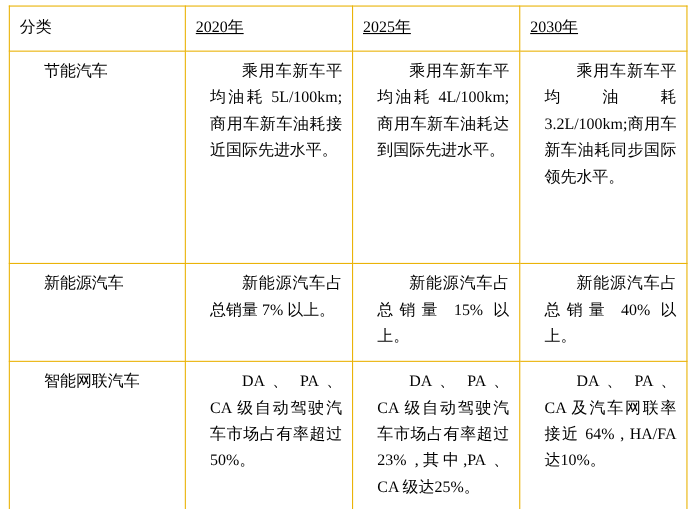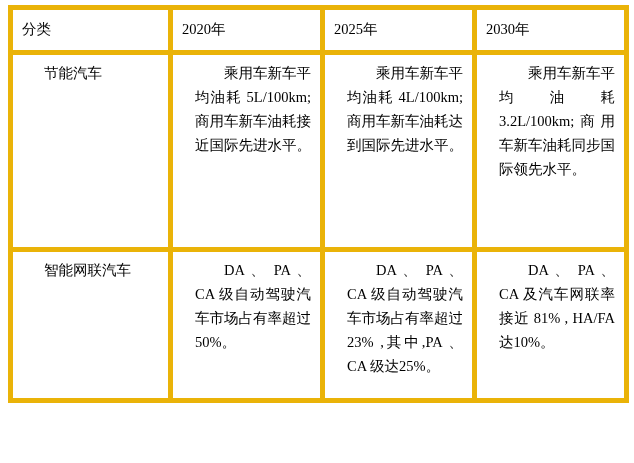--- a/index.html
+++ b/index.html
@@ -20,21 +20,21 @@
     position: relative;
     background: #ffffff;
   }
   table.roadmap {
     border-collapse: collapse;
     width: 616px;
     margin: 5px 0 0 8px;
     table-layout: fixed;
   }
   table.roadmap td {
-    border: 5px solid #eab308;
+    border: 1px solid #eab308;
     vertical-align: top;
     padding: 7px 9px 9px 9px;
     font-size: 14.5px;
     line-height: 1.65;
   }
   col.c0 { width: 160px; }
   col.c1 { width: 152px; }
   col.c2 { width: 152px; }
   col.c3 { width: 152px; }
 
@@ -43,20 +43,21 @@
     height: 28px;
     padding-top: 6px;
     padding-bottom: 6px;
     vertical-align: middle;
   }
   .head-cat {
     padding-left: 22px;
   }
   .head-year {
     padding-left: 18px;
+    text-decoration: underline;
   }
 
   
   .cat {
     vertical-align: middle;
     text-align: left;
   }
   .cat-inner {
     display: block;
   }
@@ -107,30 +108,44 @@
           <span class="cell-text indent">乘用车新车平均油耗 5L/100km;商用车新车油耗接近国际先进水平。</span>
         </td>
         <td>
           <span class="cell-text indent">乘用车新车平均油耗 4L/100km;商用车新车油耗达到国际先进水平。</span>
         </td>
         <td>
           <span class="cell-text indent">乘用车新车平均油耗 3.2L/100km;商用车新车油耗同步国际领先水平。</span>
         </td>
       </tr>
 
+      <tr class="r2">
+        <td class="cat">
+          <span class="cat-inner cat-pad-2">新能源汽车</span>
+        </td>
+        <td class="mid">
+          <span class="cell-text indent">新能源汽车占总销量 7% 以上。</span>
+        </td>
+        <td class="mid">
+          <span class="cell-text indent">新能源汽车占总销量 15% 以上。</span>
+        </td>
+        <td class="mid">
+          <span class="cell-text indent">新能源汽车占总销量 40% 以上。</span>
+        </td>
+      </tr>
 
       <tr class="r3">
         <td class="cat">
           <span class="cat-inner cat-pad-3">智能网联汽车</span>
         </td>
         <td>
           <span class="cell-text indent">DA 、 PA 、 CA 级自动驾驶汽车市场占有率超过 50%。</span>
         </td>
         <td>
           <span class="cell-text indent">DA 、 PA 、 CA 级自动驾驶汽车市场占有率超过 23% ,其中,PA 、 CA 级达25%。</span>
         </td>
         <td>
-          <span class="cell-text indent">DA 、 PA 、 CA 及汽车网联率接近 81% , HA/FA 达10%。</span>
+          <span class="cell-text indent">DA 、 PA 、 CA 及汽车网联率接近 64% , HA/FA 达10%。</span>
         </td>
       </tr>
     </tbody>
   </table>
 </div>
 
 </body></html>

